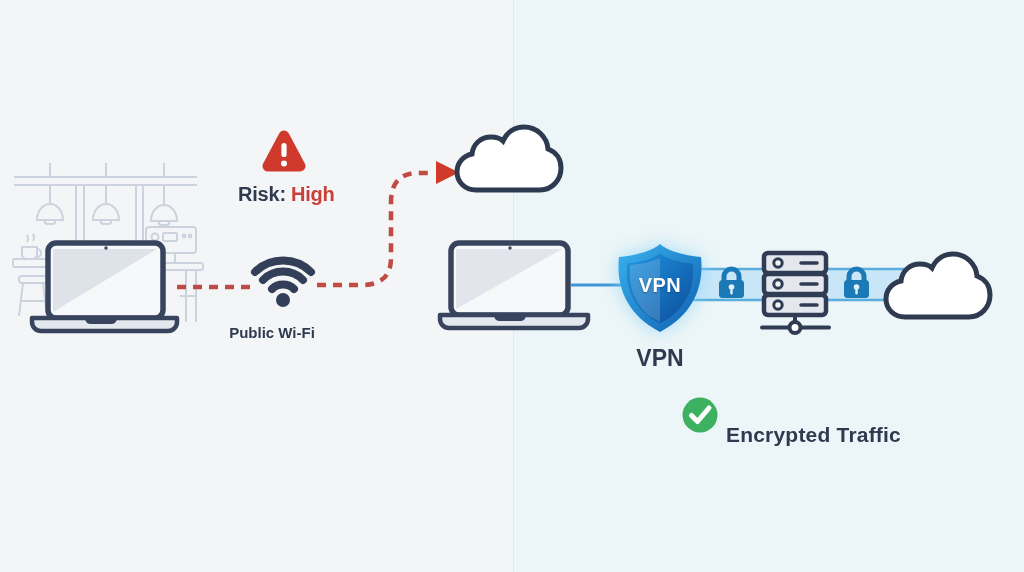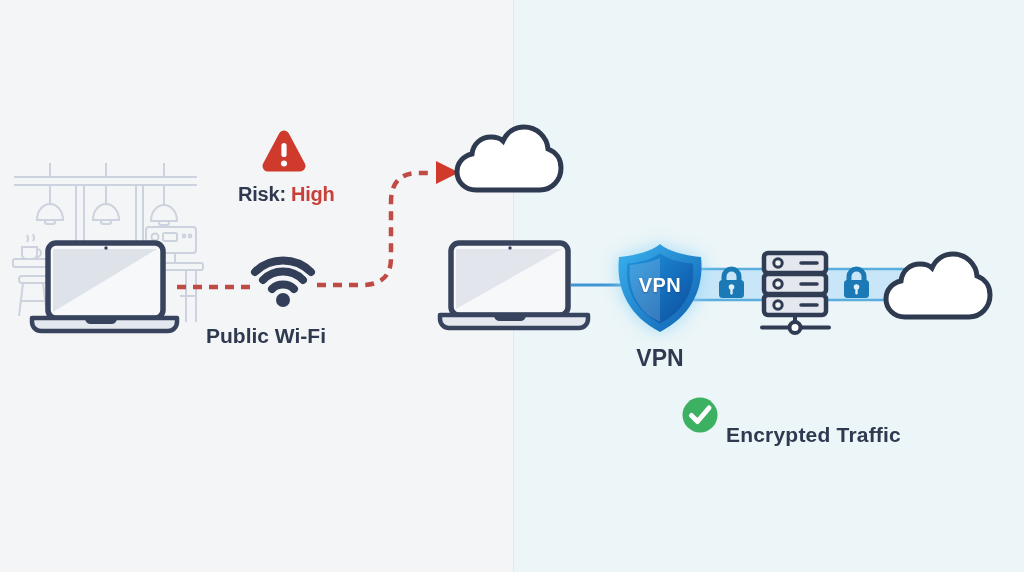--- a/index.html
+++ b/index.html
@@ -10,21 +10,21 @@
   }
   .stage{position:absolute;inset:0;width:900px;height:572px;}
   .bg-left{position:absolute;left:0;top:0;width:514px;height:572px;background:#f4f5f7;}
   .bg-right{position:absolute;left:514px;top:0;width:510px;height:572px;background:#ecf5f7;}
   .bg-divider{position:absolute;left:513px;top:0;width:1px;height:572px;background:#e2e9ec;}
   svg.art{position:absolute;left:0;top:0;}
   .label{position:absolute;font-weight:700;color:#2f3a50;white-space:nowrap;}
   .risk-label{left:238px;top:183px;font-size:20px;letter-spacing:-0.2px;}
   .risk-prefix{color:#2f3a50;}
   .risk-value{color:#c8403a;margin-left:5px;}
-  .wifi-label{left:206px;top:324px;width:180px;font-size:21px;}
+  .wifi-label{left:182px;top:324px;width:180px;text-align:center;font-size:15px;}
   .shield-vpn-text{left:628px;top:274px;width:64px;text-align:center;font-size:20px;color:#ffffff;
     letter-spacing:0.5px;text-shadow:0 1px 2px rgba(8,55,110,0.45);}
   .vpn-label{left:618px;top:345px;width:84px;text-align:center;font-size:23px;}
   .encrypted-label{left:726px;top:403px;font-size:21px;letter-spacing:0.2px;margin-top:20px;}
 </style>
 </head>
 <body>
 
 <div class="stage">
   <div class="bg-left"></div>

